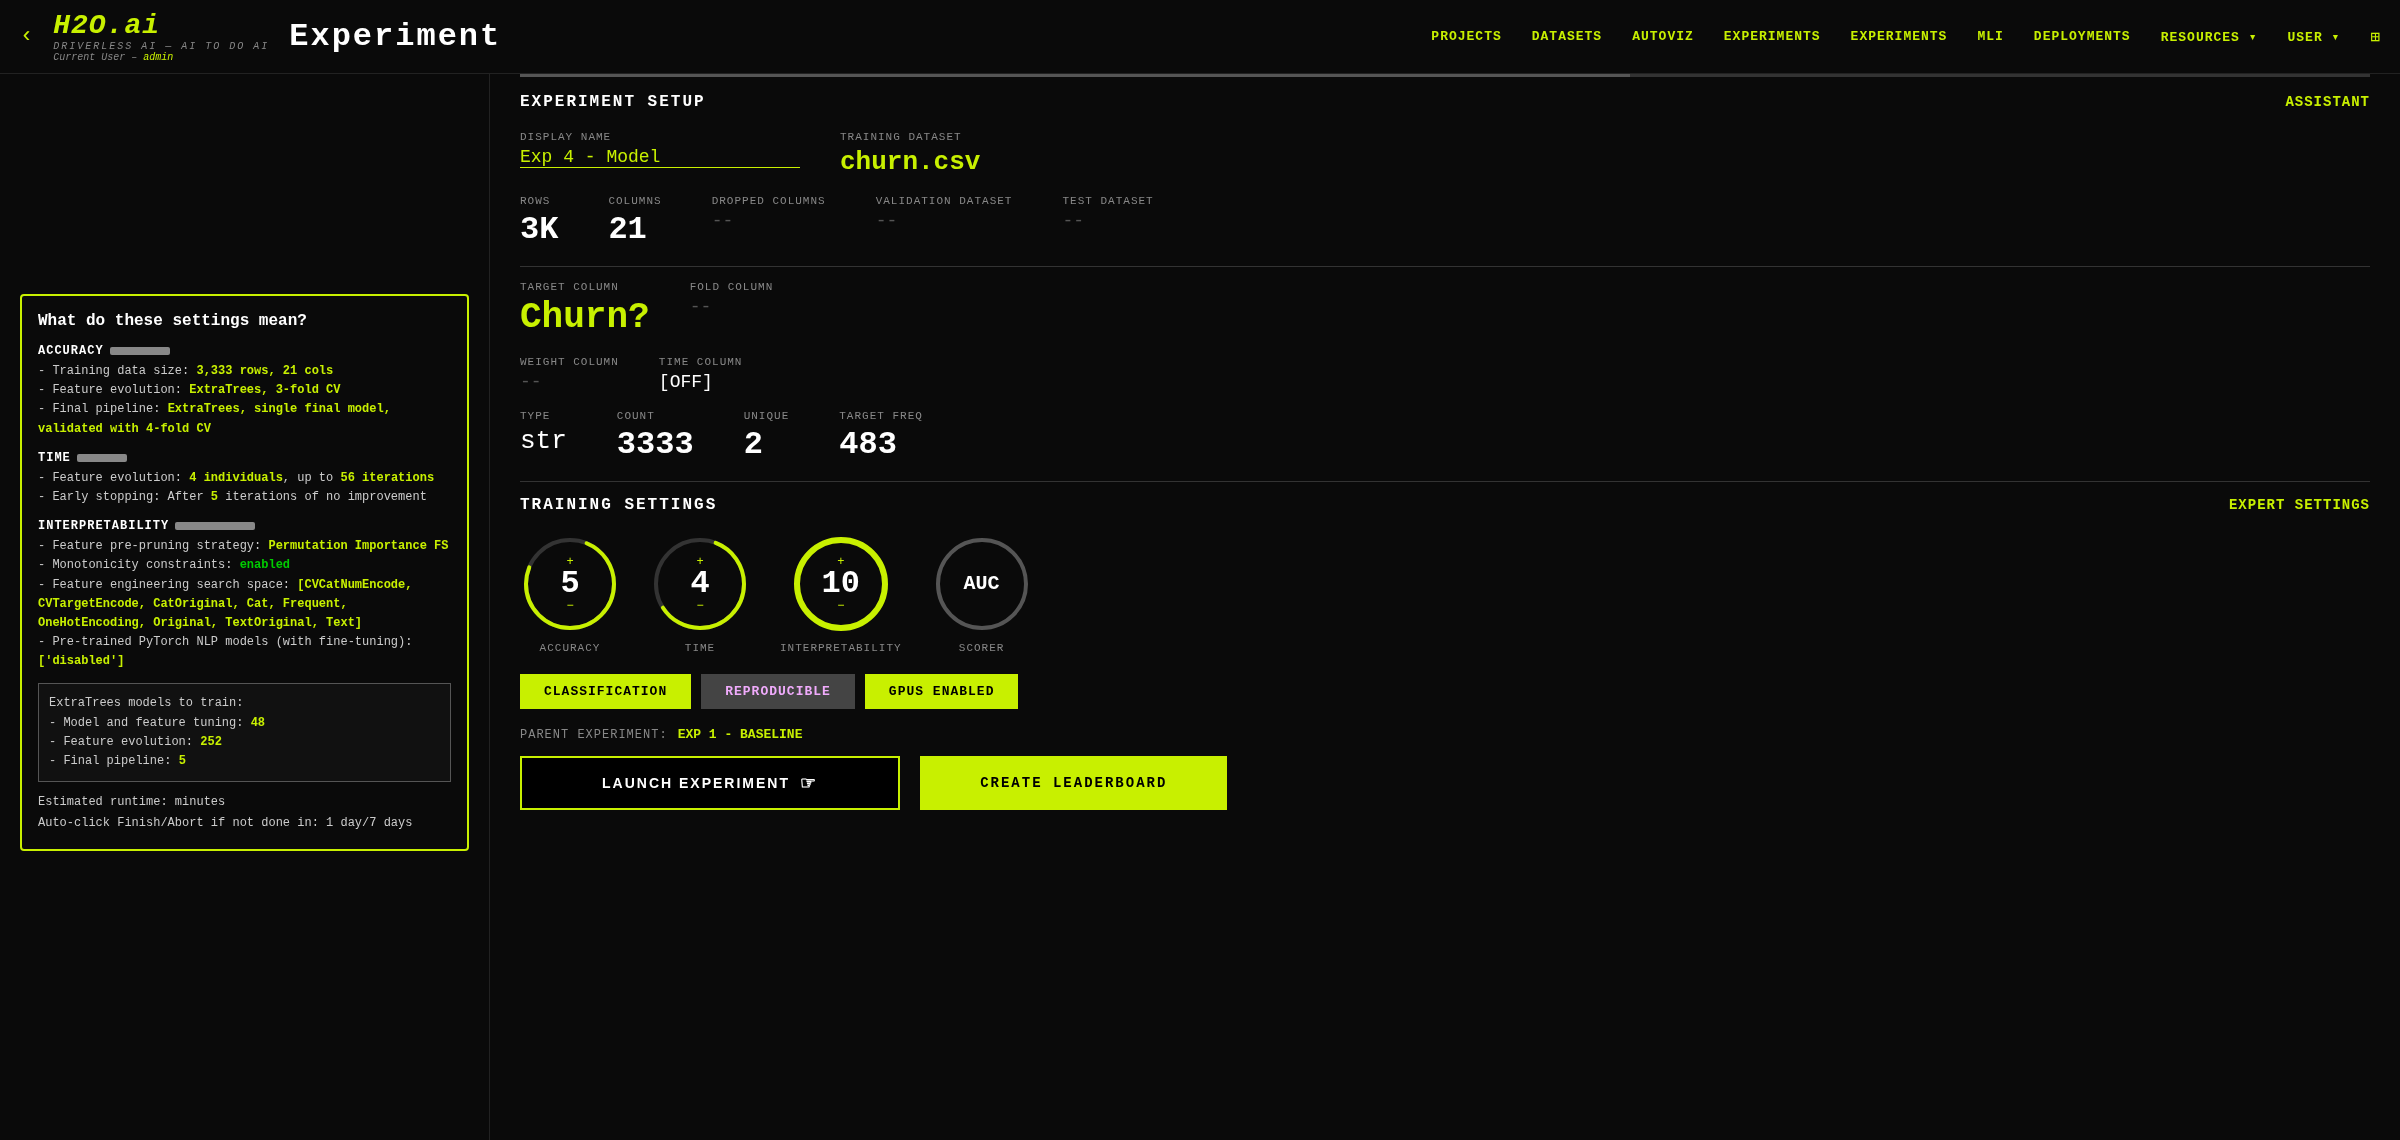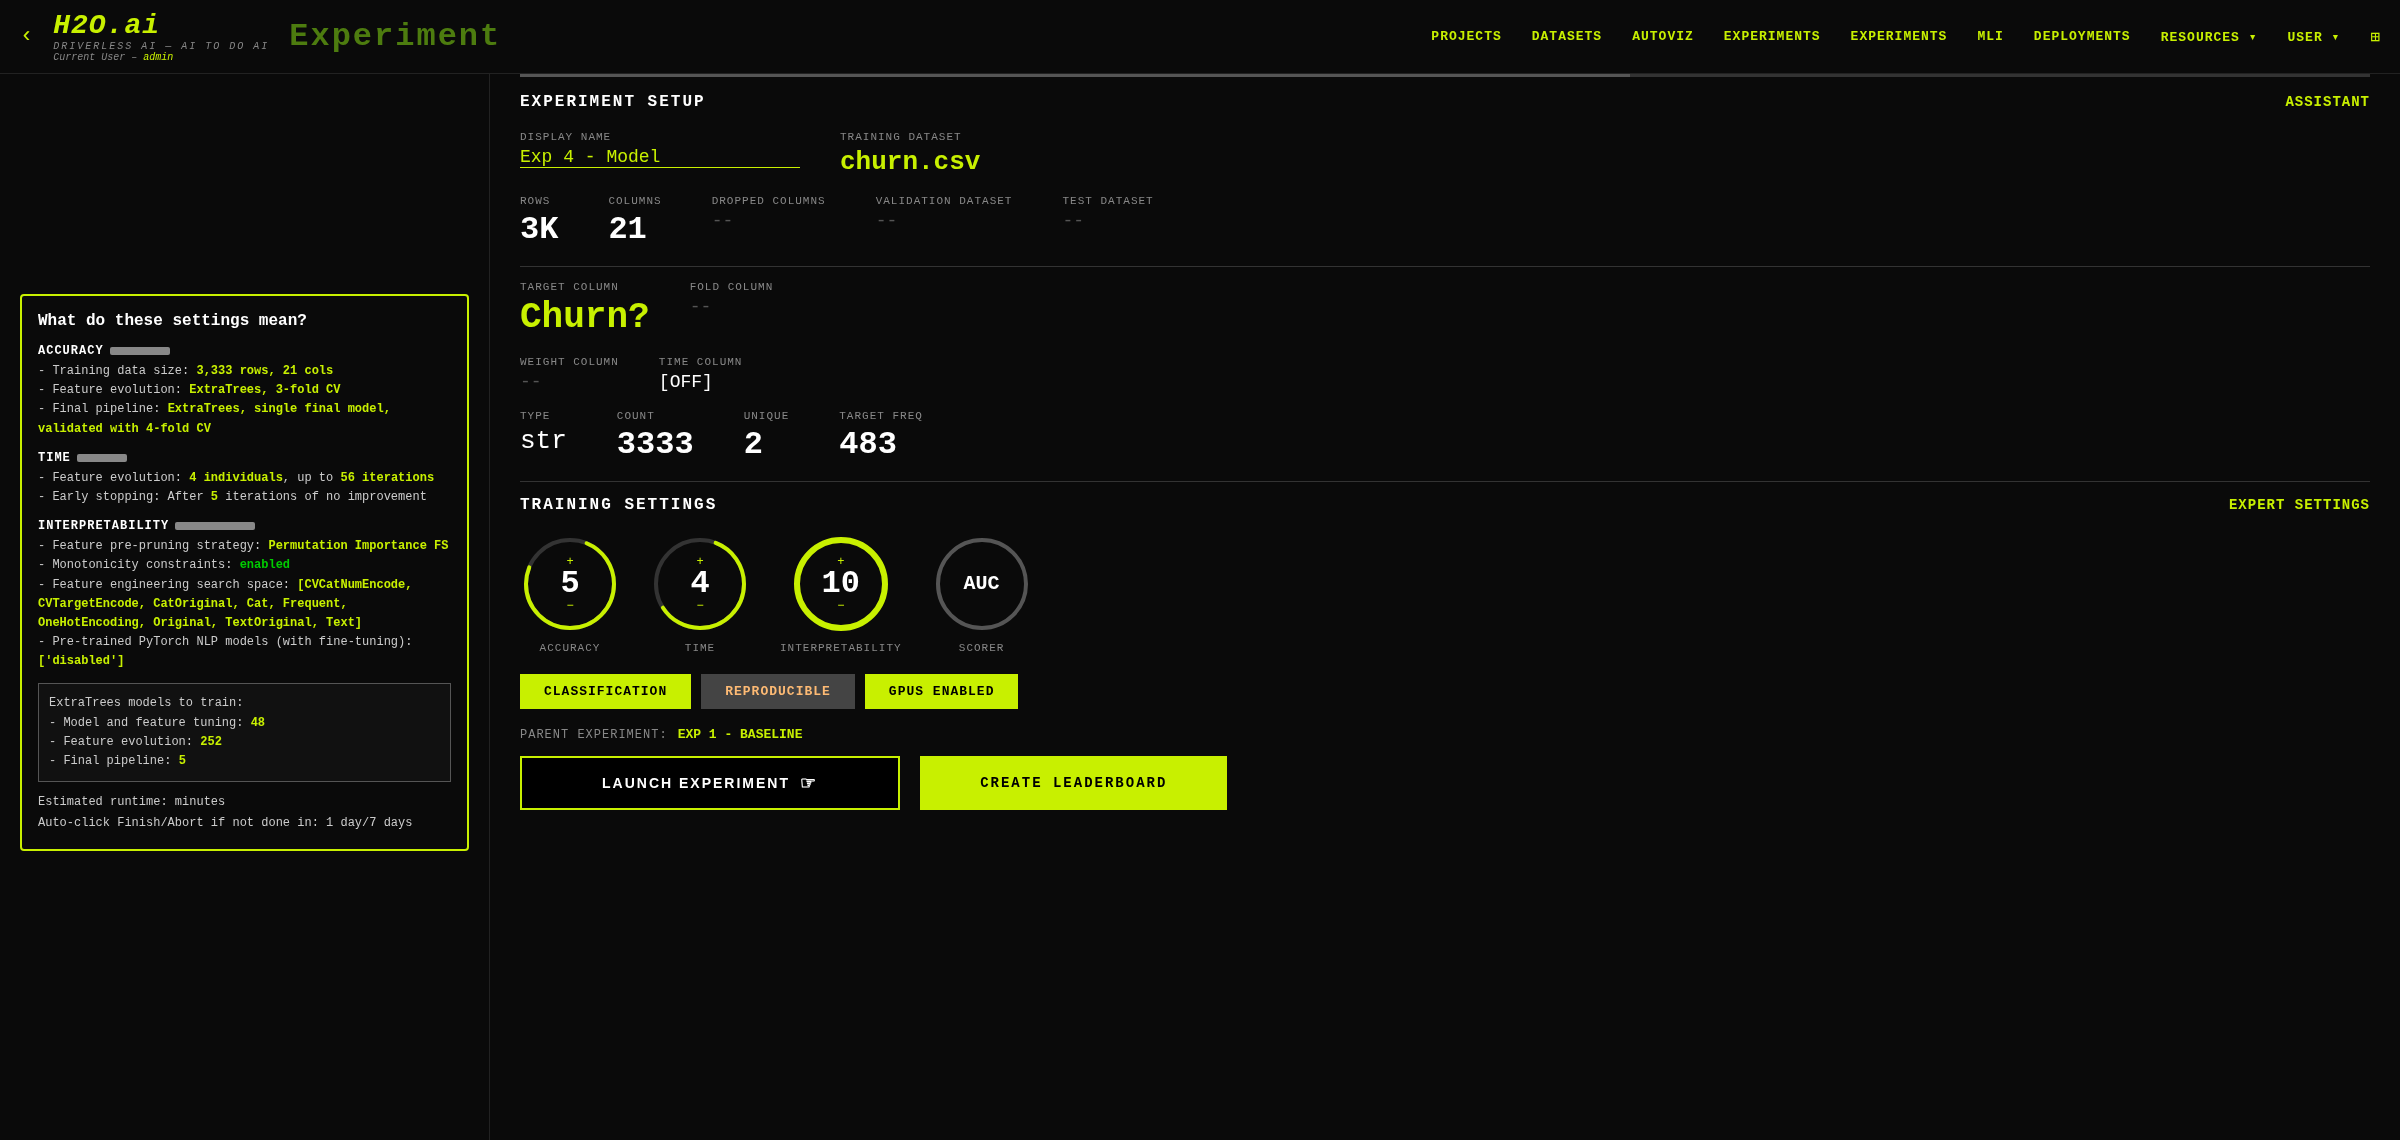--- a/index.html
+++ b/index.html
@@ -50,21 +50,21 @@
     }
     .brand-sub {
       color: #888;
       font-size: 10px;
     }
     .brand-sub a {
       color: #c8f000;
       text-decoration: none;
     }
     .page-title {
-      color: #4d7c0f;
+      color: #ffffff;
       font-size: 32px;
       font-weight: bold;
       letter-spacing: 2px;
     }
     .nav-right {
       display: flex;
       align-items: center;
       gap: 30px;
     }
     .nav-link {
@@ -348,21 +348,21 @@
       border: none;
     }
 
     .btn-active-yellow {
       background: #c8f000;
       color: #000000;
     }
 
     .btn-inactive {
       background: #444;
-      color: #fdba74;
+      color: #f0abfc;
     }
 
     .btn-active-green {
       background: #c8f000;
       color: #000000;
     }
 
     
     .parent-row {
       display: flex;

